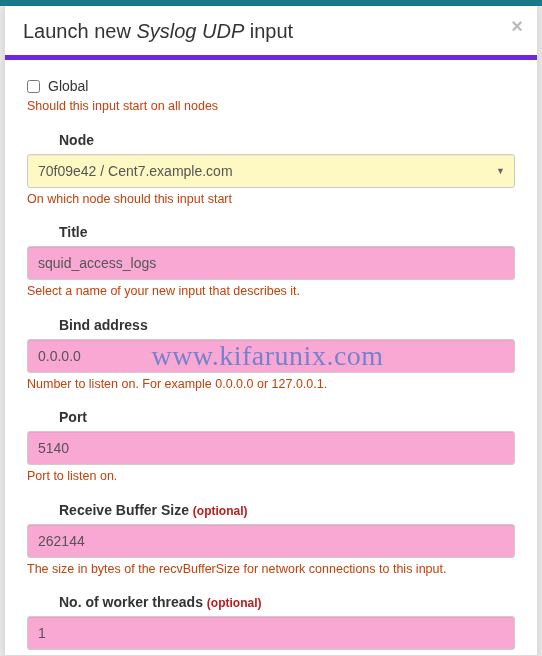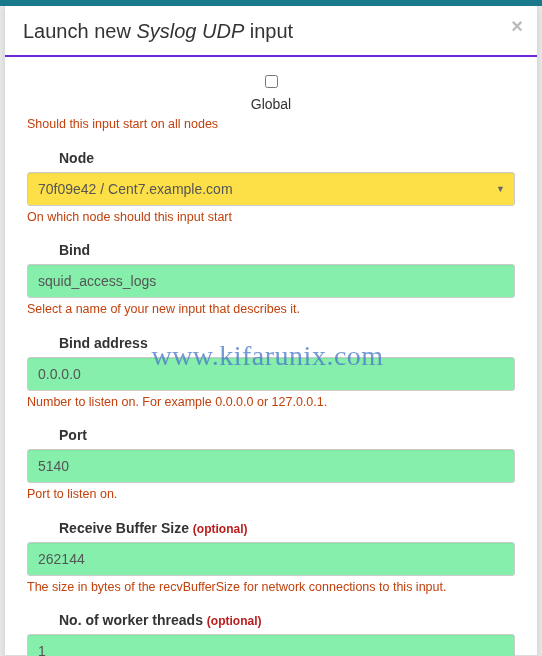--- a/index.html
+++ b/index.html
@@ -29,21 +29,21 @@
       left: 4px;
       right: 4px;
       bottom: 0;
       background: #fff;
       border: 1px solid #dcdcdc;
       border-top: none;
       box-shadow: 0 2px 6px rgba(0,0,0,0.1);
     }
     .modal-header {
       padding: 14px 18px 12px 18px;
-      border-bottom: 2px solid #6d28d9;
+      border-bottom: 5px solid #6d28d9;
       position: relative;
     }
     .modal-title {
       font-size: 20px;
       font-weight: 400;
       color: #333;
     }
     .modal-title em {
       font-style: italic;
     }
@@ -61,21 +61,20 @@
       padding: 18px 22px 0 22px;
     }
     .form-group {
       margin-bottom: 16px;
     }
     .checkbox-row {
       display: flex;
       align-items: center;
       gap: 8px;
       margin-bottom: 4px;
-      flex-direction: column;
     }
     .checkbox-row input[type="checkbox"] {
       width: 13px;
       height: 13px;
     }
     .checkbox-label {
       font-size: 14px;
       color: #333;
     }
     .help-text {
@@ -96,27 +95,27 @@
       font-size: 12px;
       font-weight: 600;
       color: #b91c1c;
     }
     .form-control {
       width: 100%;
       height: 34px;
       padding: 6px 10px;
       font-size: 14px;
       color: #555;
-      background-color: #86efac;
+      background-color: #f9a8d4;
       border: 1px solid #ccc;
       border-radius: 3px;
       box-shadow: inset 0 1px 1px rgba(0,0,0,0.05);
     }
     select.form-control {
-      background: #fde047;
+      background: #fef9c3;
       padding-right: 24px;
       appearance: none;
       -webkit-appearance: none;
       position: relative;
     }
     .select-wrapper {
       position: relative;
     }
     .select-wrapper::after {
       content: "▼";
@@ -170,21 +169,21 @@
       <label class="field-label">Node</label>
       <div class="select-wrapper">
         <select class="form-control">
           <option>70f09e42 / Cent7.example.com</option>
         </select>
       </div>
       <div class="help-text">On which node should this input start</div>
     </div>
 
     <div class="form-group">
-      <label class="field-label">Bind</label>
+      <label class="field-label">Title</label>
       <input type="text" class="form-control" value="squid_access_logs" style="">
       <div class="help-text">Select a name of your new input that describes it.</div>
     </div>
 
     <div class="form-group">
       <label class="field-label">Bind address</label>
       <input type="text" class="form-control" value="0.0.0.0" style="">
       <div class="help-text">Number to listen on. For example 0.0.0.0 or 127.0.0.1.</div>
     </div>
 

